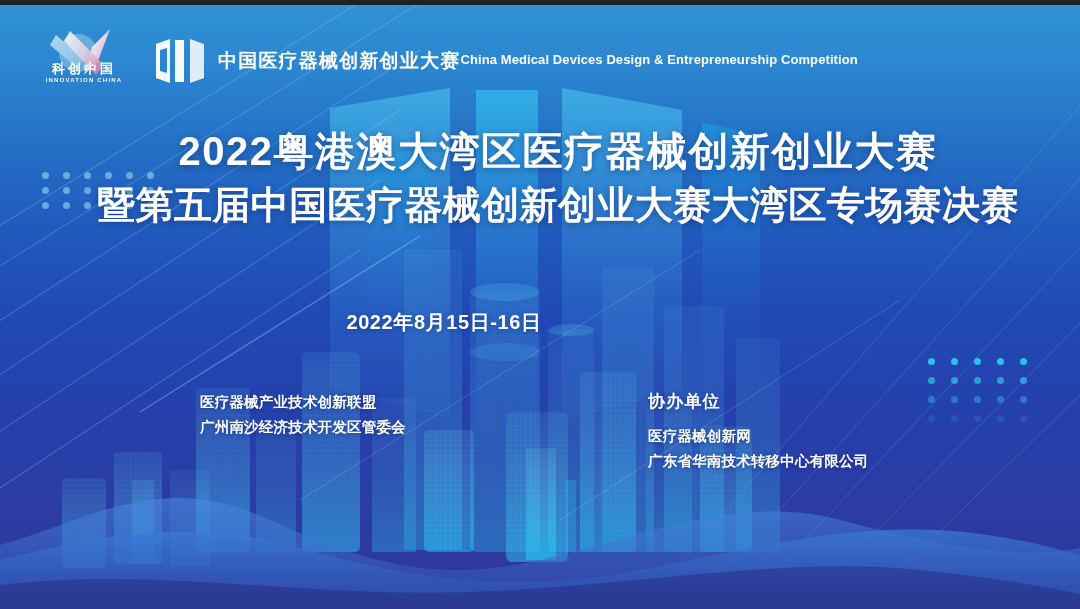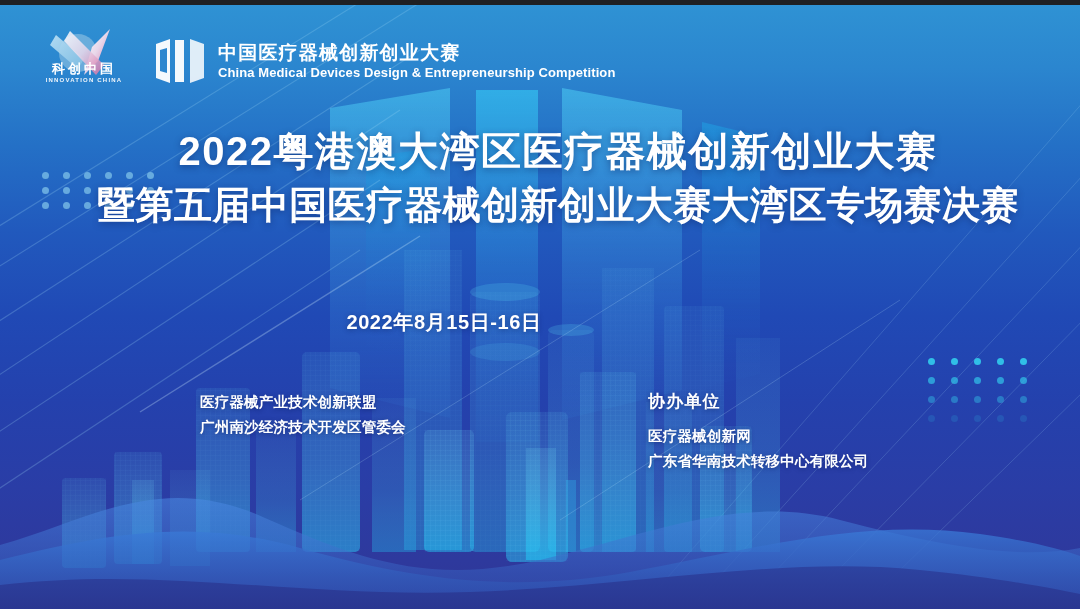--- a/index.html
+++ b/index.html
@@ -68,21 +68,21 @@
   .logo-kczg{ position:relative; width:88px; height:72px; }
   .logo-kczg .kc-text{
     position:absolute; left:0; bottom:14px; width:88px; text-align:center;
     color:#ffffff; font-weight:700; letter-spacing:3px; line-height:1;
   }
   .logo-kczg .kc-cn{ font-size:13px; }
   .logo-kczg .kc-en{ font-size:6px; letter-spacing:1.2px; margin-top:2px; opacity:.92; }
 
   .logo-cmdd{ display:flex; align-items:center; gap:12px; }
   .cmdd-glyph{ width:52px; height:48px; }
-  .cmdd-words{ display:flex; flex-direction:column; justify-content:center; }
+  .cmdd-words{ display:flex; justify-content:center; }
   .cmdd-cn{
     color:#fff; font-size:19px; font-weight:700; letter-spacing:1.2px; line-height:1.15;
     white-space:nowrap;
   }
   .cmdd-en{
     color:#fff; font-size:13px; font-weight:700; letter-spacing:.1px;
     white-space:nowrap; margin-top:2px;
   }
 
   

